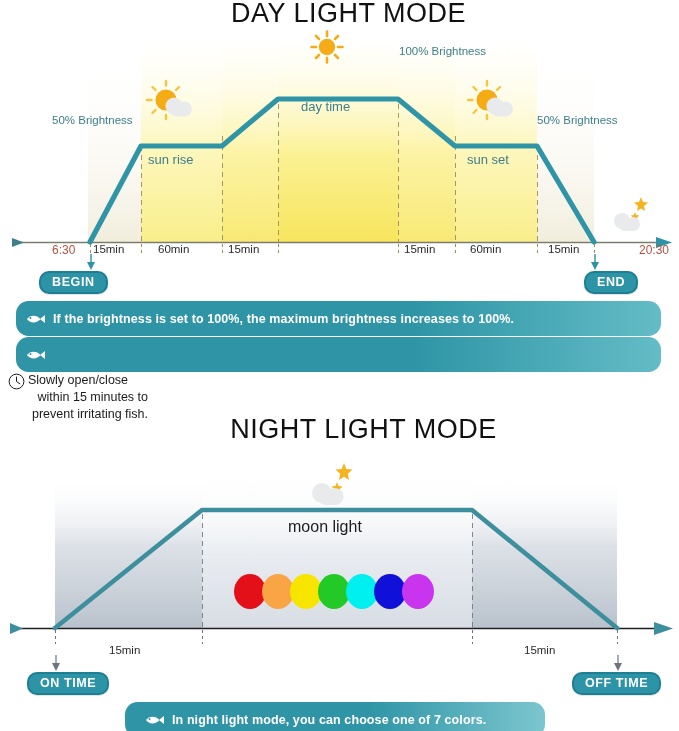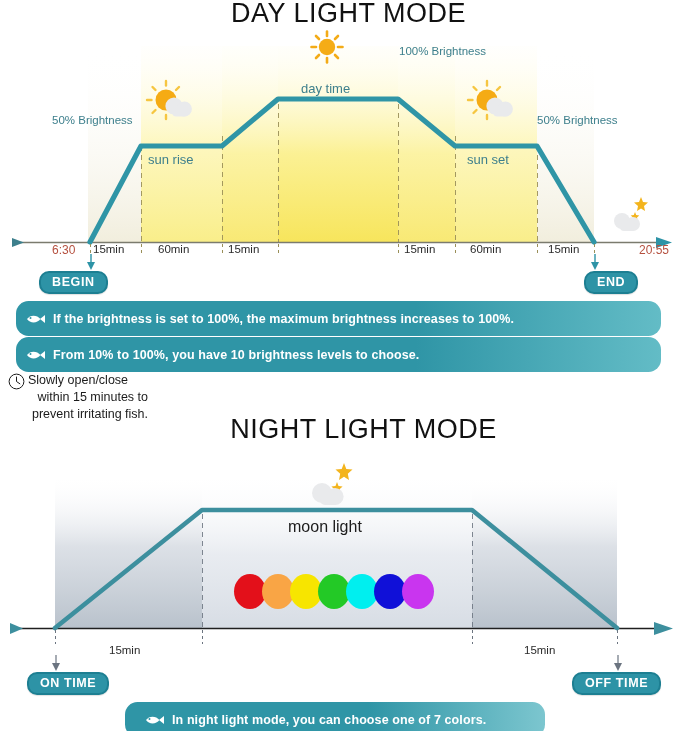--- a/index.html
+++ b/index.html
@@ -256,25 +256,25 @@
       <rect x="12" y="29" width="16" height="8" rx="4"></rect>
     </g>
   </svg>
 </div>
 
 <div class="lbl" style="left:52px;top:114px;">50%  Brightness</div>
 <div class="lbl" style="left:399px;top:45px;">100%  Brightness</div>
 <div class="lbl" style="left:537px;top:114px;">50%  Brightness</div>
 
 <div class="inner-lbl" style="left:148px;top:152px;">sun rise</div>
-<div class="inner-lbl" style="left:301px;top:81px;">day time</div>
+<div class="inner-lbl" style="left:301px;top:99px;">day time</div>
 <div class="inner-lbl" style="left:467px;top:152px;">sun set</div>
 
 <div class="time" style="left:30px;top:243px;">6:30</div>
-<div class="time" style="left:617px;top:243px;">20:55</div>
+<div class="time" style="left:617px;top:243px;">20:30</div>
 
 <div class="tick" style="left:93px;top:243px;">15min</div>
 <div class="tick" style="left:158px;top:243px;">60min</div>
 <div class="tick" style="left:228px;top:243px;">15min</div>
 <div class="tick" style="left:404px;top:243px;">15min</div>
 <div class="tick" style="left:470px;top:243px;">60min</div>
 <div class="tick" style="left:548px;top:243px;">15min</div>
 
 <svg class="abs" style="left:84px;top:254px;" width="14" height="18">
   <line x1="7" y1="0" x2="7" y2="9" stroke="#2d93a6" stroke-width="1.4"></line>
@@ -300,21 +300,20 @@
 </div>
 
 <div class="banner" style="left:16px;top:337px;width:645px;">
   <span class="fish">
     <svg width="19" height="12" viewBox="0 0 19 12">
       <path d="M1 6 C4 1.5, 11 1.5, 14.5 6 C11 10.5, 4 10.5, 1 6 Z" fill="#ffffff"></path>
       <polygon points="14,6 19,2 19,10" fill="#ffffff"></polygon>
       <circle cx="4.5" cy="5" r="1" fill="#2f95a6"></circle>
     </svg>
   </span>
-  <span class="txt">From 10% to 100%, you have 10 brightness levels to choose.</span>
 </div>
 
 <div class="note" style="left:10px;top:372px;">
   <span class="clockicon">
     <svg width="17" height="17" viewBox="0 0 17 17">
       <circle cx="8.5" cy="8.5" r="7.4" fill="none" stroke="#1b1b1b" stroke-width="1"></circle>
       <line x1="8.5" y1="8.5" x2="8.5" y2="3.6" stroke="#1b1b1b" stroke-width="1"></line>
       <line x1="8.5" y1="8.5" x2="12.2" y2="11" stroke="#1b1b1b" stroke-width="1"></line>
     </svg>
   </span>

